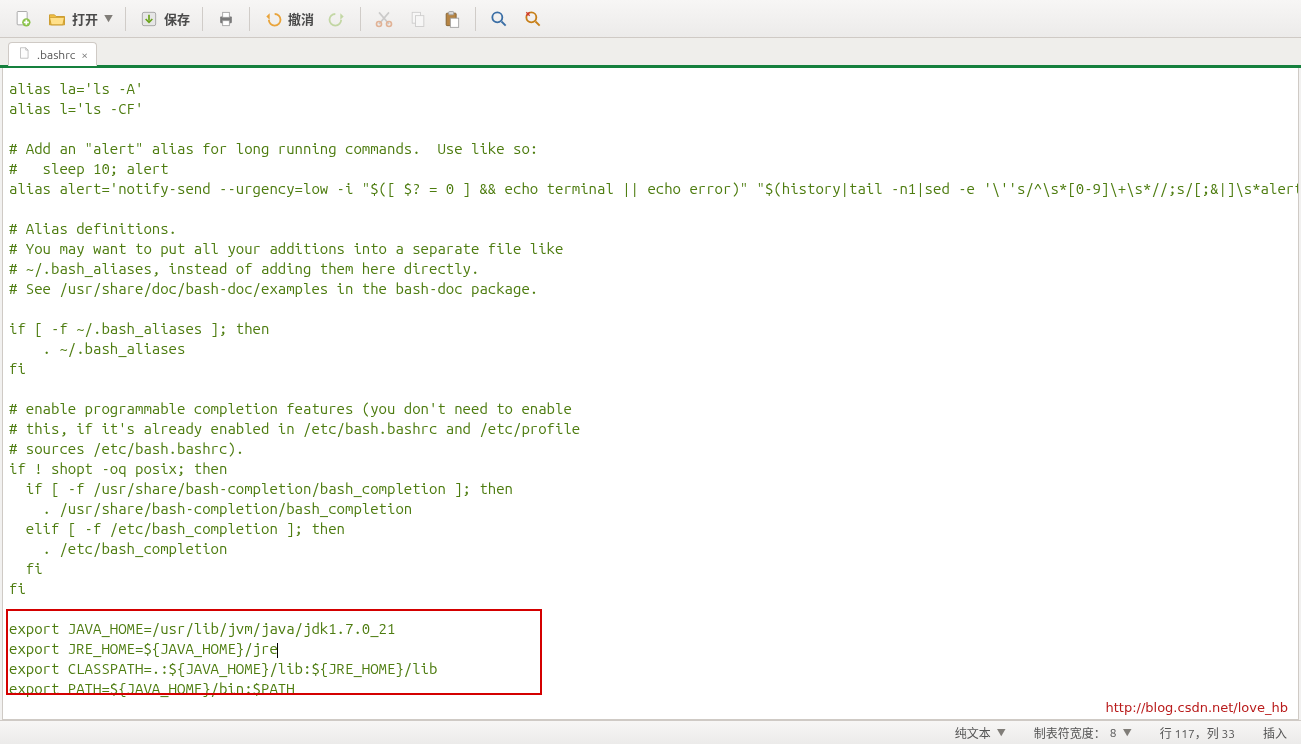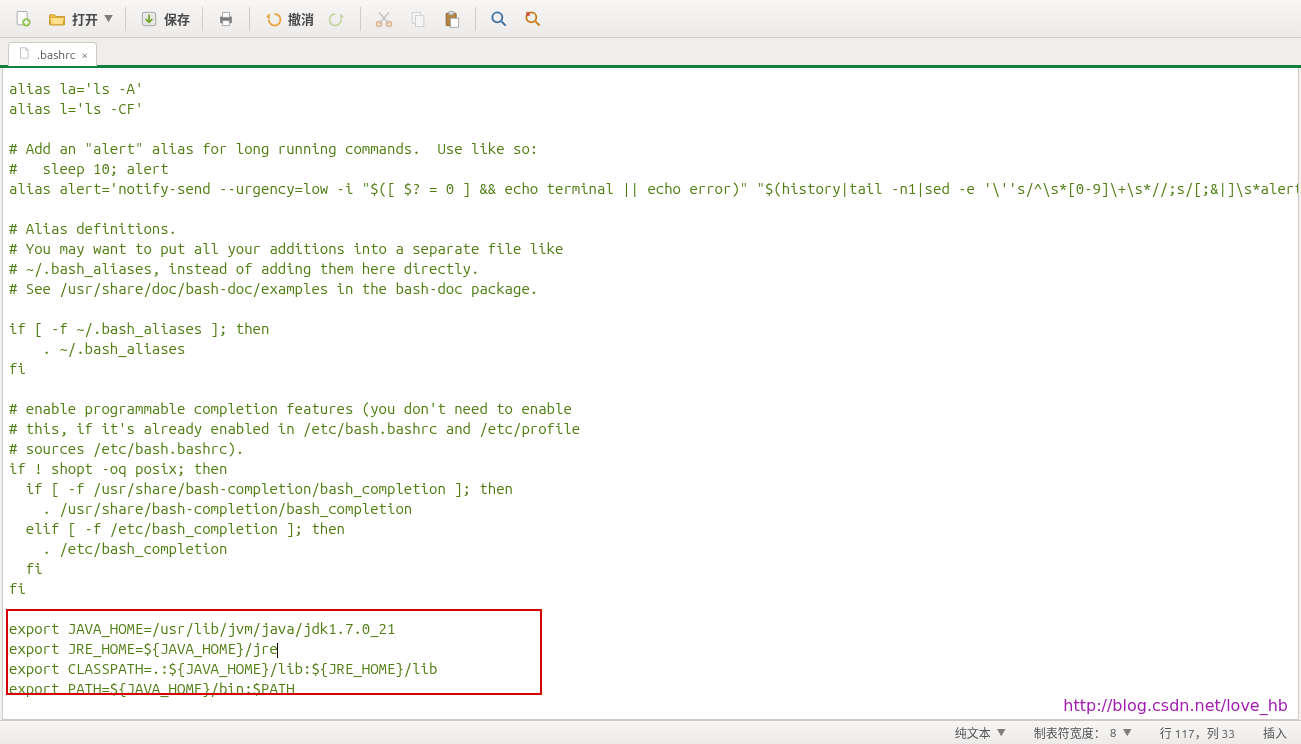--- a/index.html
+++ b/index.html
@@ -114,23 +114,23 @@
     gap: 28px;
     padding: 0 14px;
     font-size: 12px;
     color: #555;
   }
   .statusbar .cell { display:flex; align-items:center; gap:4px; }
   .statusbar .cell .chev { font-size:9px; }
   .watermark {
     position:absolute;
     right:10px; bottom:4px;
-    color:#a21caf;
+    color:#b91c1c;
     font-family: "DejaVu Sans",sans-serif;
-    font-size:16px;
+    font-size:13px;
     pointer-events:none;
     user-select:none;
   }
 </style>
 </head>
 <body>
 
 <div class="toolbar">
   <div class="tb-btn">
     <span class="ico">

